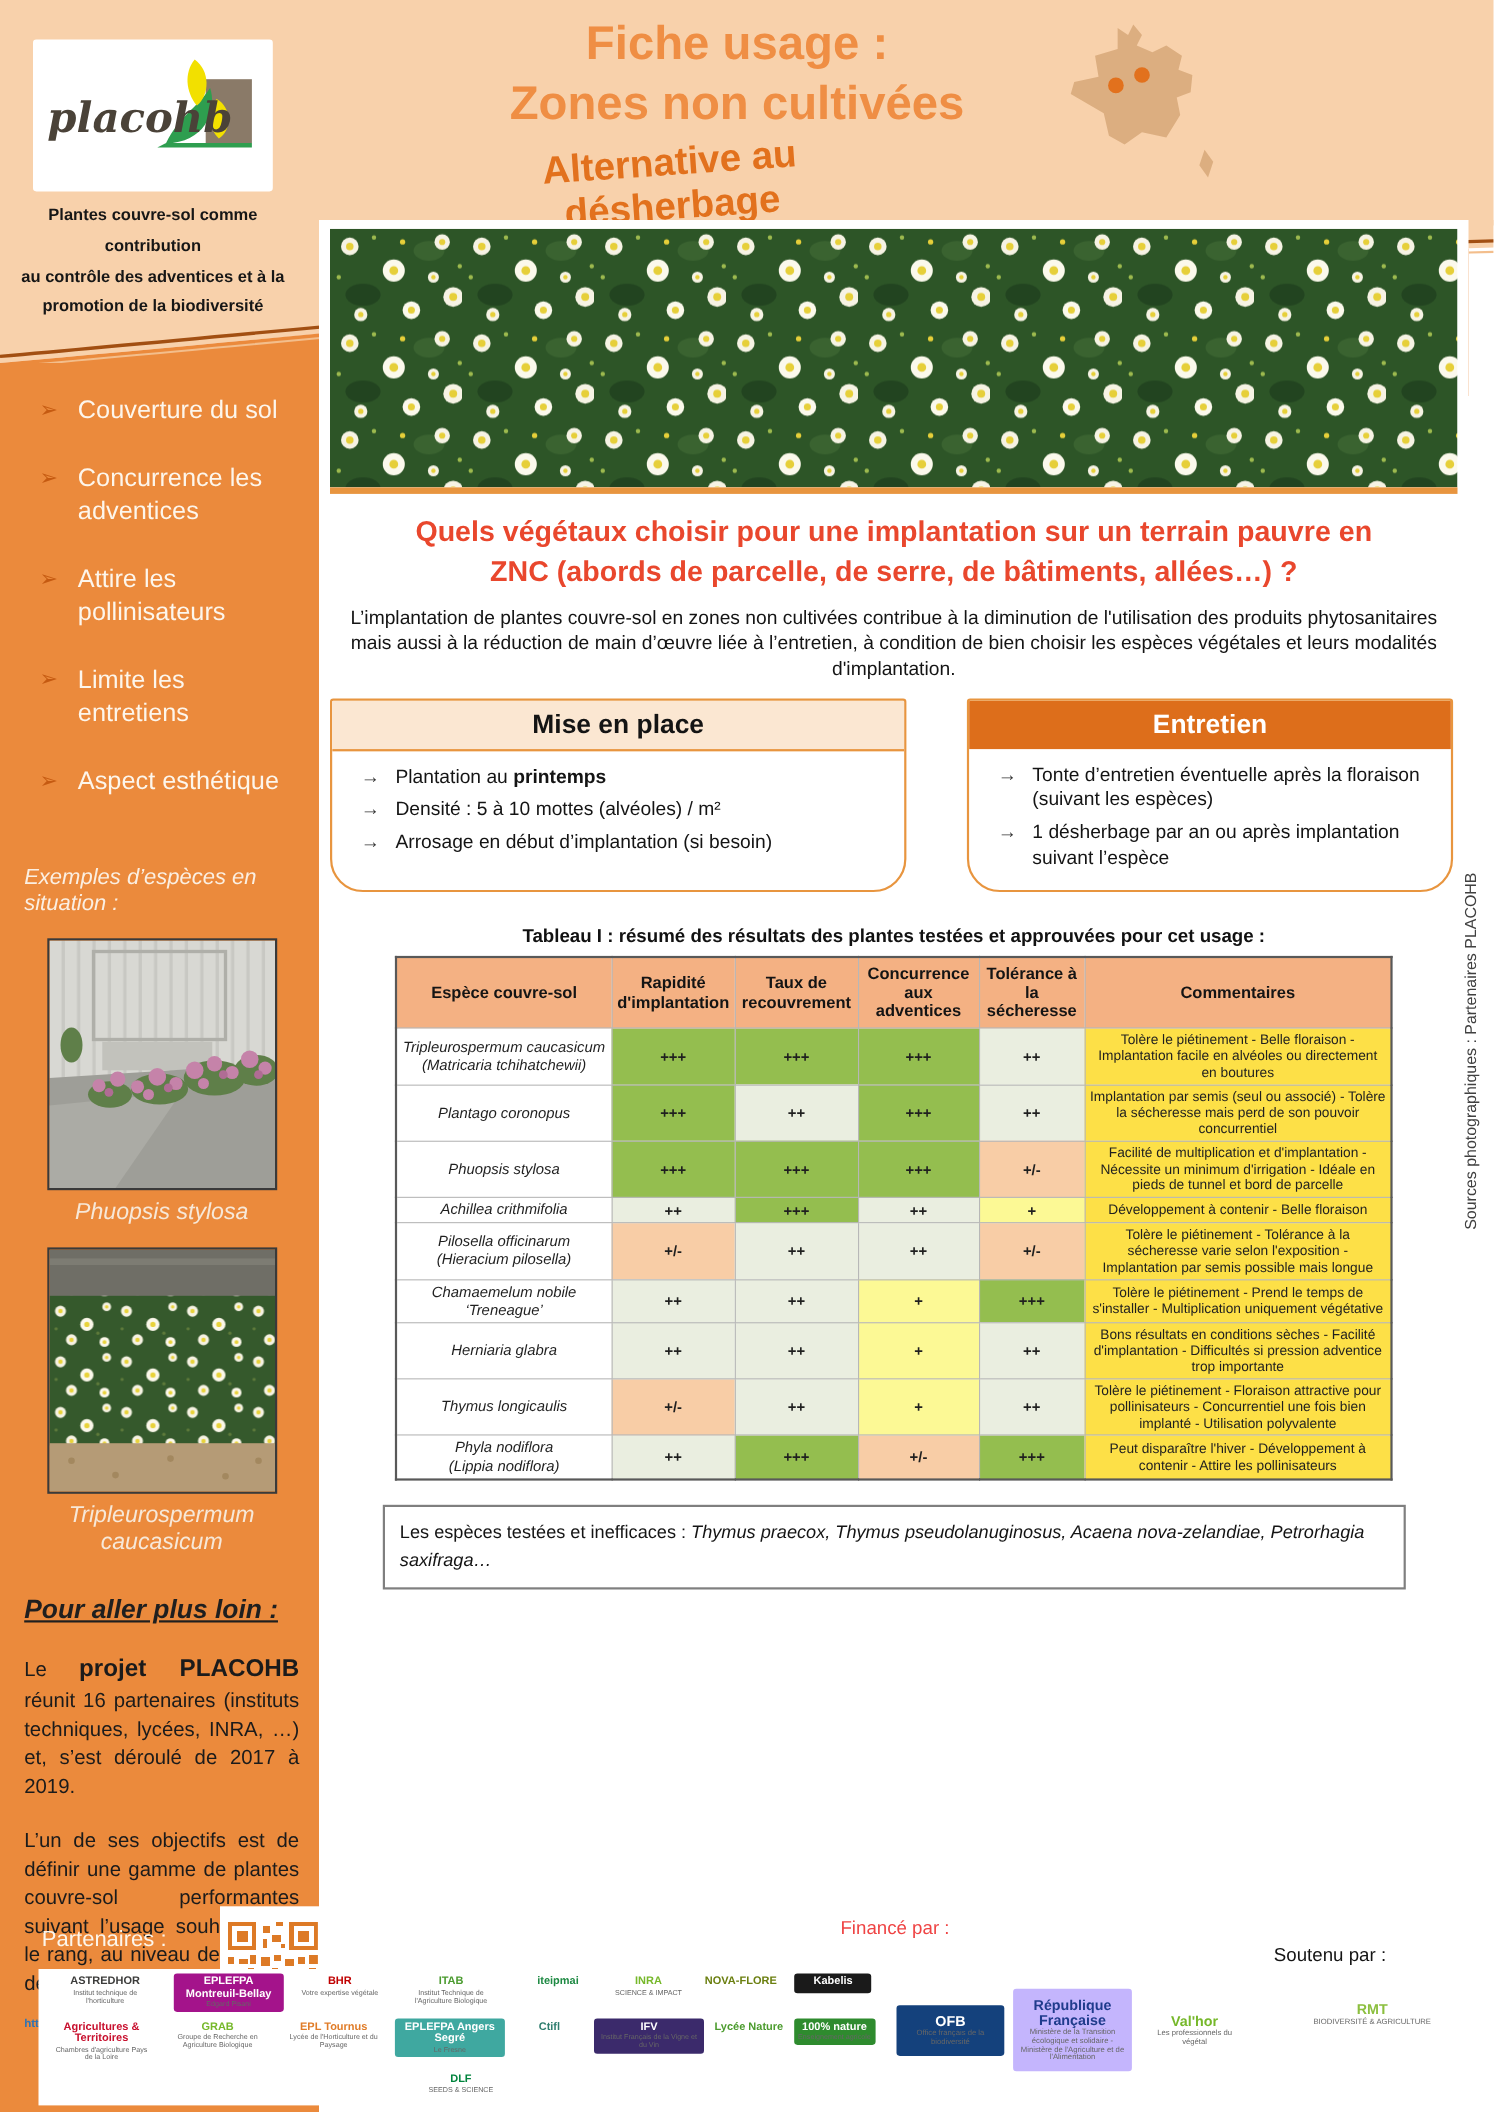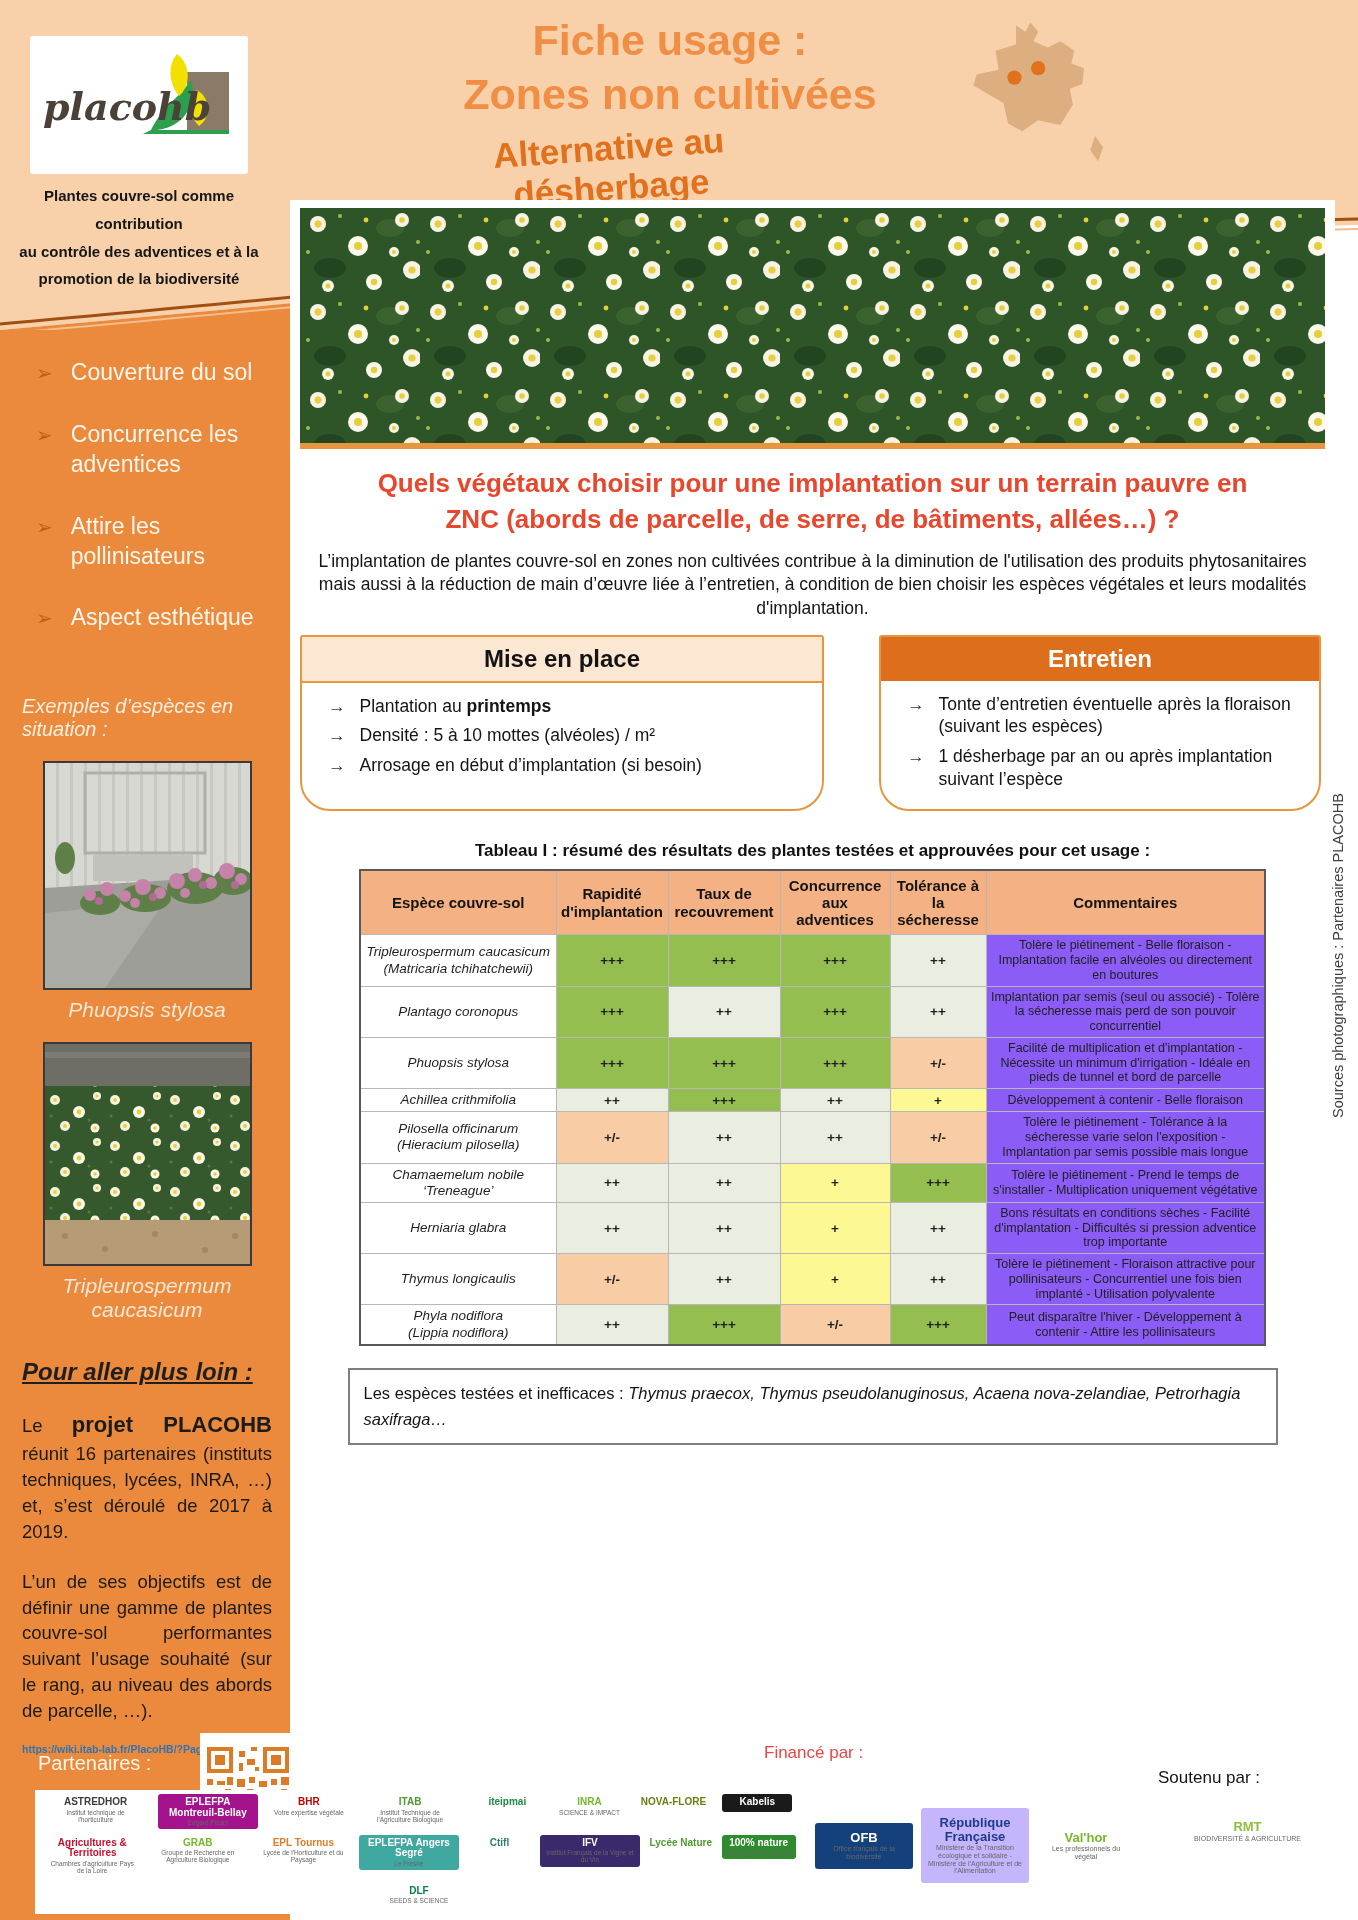--- a/index.html
+++ b/index.html
@@ -60,21 +60,21 @@
   .bx1{width:520px;}
   .bx2{width:438px;}
 
   .table-caption{margin:30px auto 0 auto;width:900px;text-align:center;font-weight:bold;font-size:17px;color:#111;}
   table.results{margin:8px auto 0 auto;width:905px;border-collapse:collapse;border:2px solid #595959;table-layout:fixed;}
   table.results th{background:#F4B183;color:#141414;font-size:15px;font-weight:bold;
                    border:1px solid #b7b7b7;padding:6px 2px;line-height:1.15;}
   table.results td{border:1px solid #b7b7b7;padding:3px 4px;text-align:center;vertical-align:middle;}
   td.sp{font-style:italic;font-size:13.5px;line-height:1.2;background:#ffffff;}
   td.rt{font-weight:bold;font-size:13.5px;}
-  td.cm{font-size:12.5px;line-height:1.18;background:#8b5cf6;margin-left:40px;}
+  td.cm{font-size:12.5px;line-height:1.18;background:#fde047;margin-left:40px;}
 
   .note-box{margin:22px auto 0 auto;width:930px;border:2px solid #7f7f7f;padding:10px 14px;
             font-size:16.5px;line-height:1.6;color:#141414;box-sizing:border-box;}
   .note-box .it{font-style:italic;}
 
   
   .fin-label{position:absolute;left:745px;top:1743px;font-size:17px;color:#ef4444;margin-left:19px;}
   .sout-label{position:absolute;left:1158px;top:1768px;font-size:17px;color:#141414;}
   .partners-card{position:absolute;left:35px;top:1790px;width:768px;height:124px;background:#ffffff;
                  display:flex;flex-wrap:wrap;align-items:flex-start;justify-content:space-around;
@@ -145,20 +145,23 @@
           </li>
 
           <li>
             <span>Concurrence les adventices</span>
           </li>
 
           <li>
             <span>Attire les pollinisateurs</span>
           </li>
 
+          <li>
+            <span>Limite les entretiens</span>
+          </li>
 
           <li>
             <span>Aspect esthétique</span>
           </li>
         </ul>
 
       <div class="examples-heading">Exemples d’espèces en situation :</div>
 
       <svg class="side-photo" width="205" height="225" viewBox="0 0 205 225">
         <defs>

